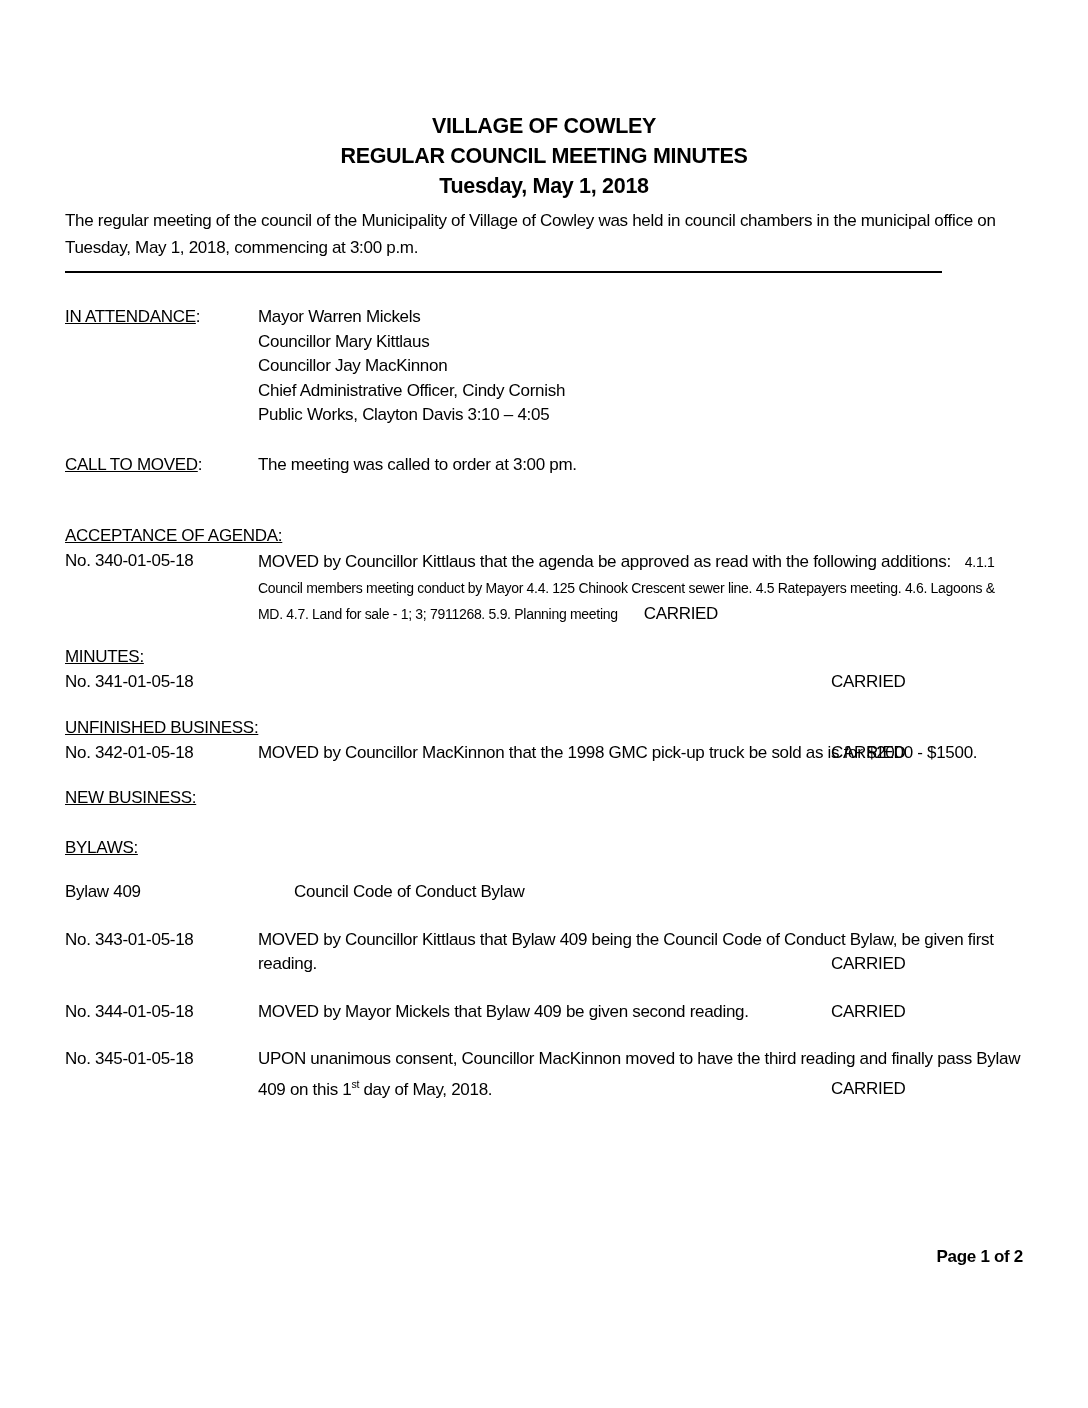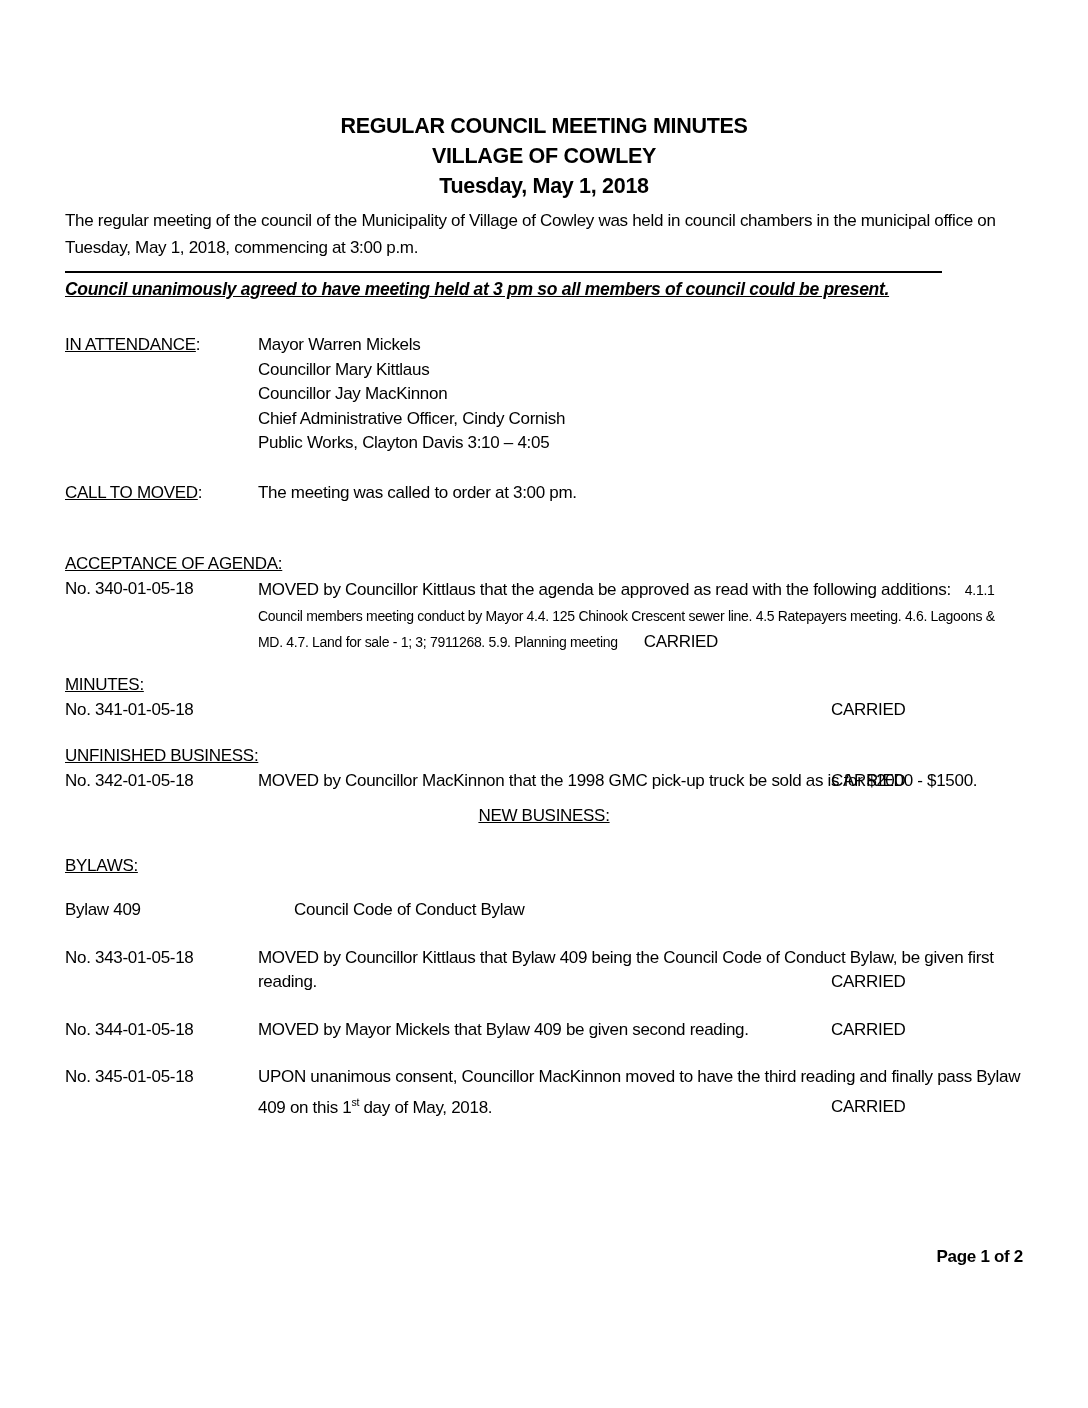--- a/index.html
+++ b/index.html
@@ -23,21 +23,21 @@
 
   .label-row { display: grid; grid-template-columns: 193px 1fr; font-size: 17px; line-height: 24.5px; }
   #attendance { margin-top: 32px; }
   #call-to-order { margin-top: 25px; }
   .side-label span.lbl-text { text-decoration: underline; }
 
   #sections { font-size: 17px; }
   .section { margin-top: 20px; }
   .section:nth-child(1) { margin-top: 46px; }
   .section:nth-child(2) { margin-top: 17px; }
-  .section:nth-child(4) { margin-top: 10px; text-align: center; }
+  .section:nth-child(4) { margin-top: 20px; }
   .section:nth-child(5) { margin-top: 25px; }
   .section-heading { text-decoration: underline; line-height: 25px; }
 
   .motion-row { display: grid; grid-template-columns: 193px 1fr; line-height: 24.5px; margin-top: 1px; }
   .motion-row + .motion-row { margin-top: 22px; }
   .section:nth-child(5) .section-heading + .motion-row { margin-top: 20px; gap: 36px; }
   .section:nth-child(5) .motion-row + .motion-row { margin-top: 23px; }
 
   .motion-body { position: relative; }
   .small-text { font-size: 14px; line-height: 26px; margin-left: 14px; }
@@ -46,30 +46,29 @@
   sup { font-size: 0.62em; }
 
   .footer { position: absolute; top: 1247px; right: 65px; font-size: 17px; font-weight: bold; letter-spacing: -0.3px; }
 </style>
 </head>
 <body>
 
 <div class="page">
 
   <div class="title-block">
+    <div>VILLAGE OF COWLEY</div>
     <div>REGULAR COUNCIL MEETING MINUTES</div>
-    <div>VILLAGE OF COWLEY</div>
     <div>Tuesday, May 1, 2018</div>
   </div>
 
   <div class="intro">The regular meeting of the council of the Municipality of Village of Cowley was held in council chambers in the municipal office on Tuesday, May 1, 2018, commencing at 3:00 p.m.</div>
 
   <div class="separator"></div>
 
-  <div class="notice">Council unanimously agreed to have meeting held at 3 pm so all members of council could be present.</div>
 
   <div class="label-row" id="attendance">
     <div class="side-label"><span class="lbl-text">IN ATTENDANCE</span><span>:</span></div>
     <div id="attendance-list">
         <div class="att-row">Mayor Warren Mickels</div>
         <div class="att-row">Councillor Mary Kittlaus</div>
         <div class="att-row">Councillor Jay MacKinnon</div>
         <div class="att-row">Chief Administrative Officer, Cindy Cornish</div>
         <div class="att-row">Public Works, Clayton Davis 3:10 – 4:05</div>
       </div>

